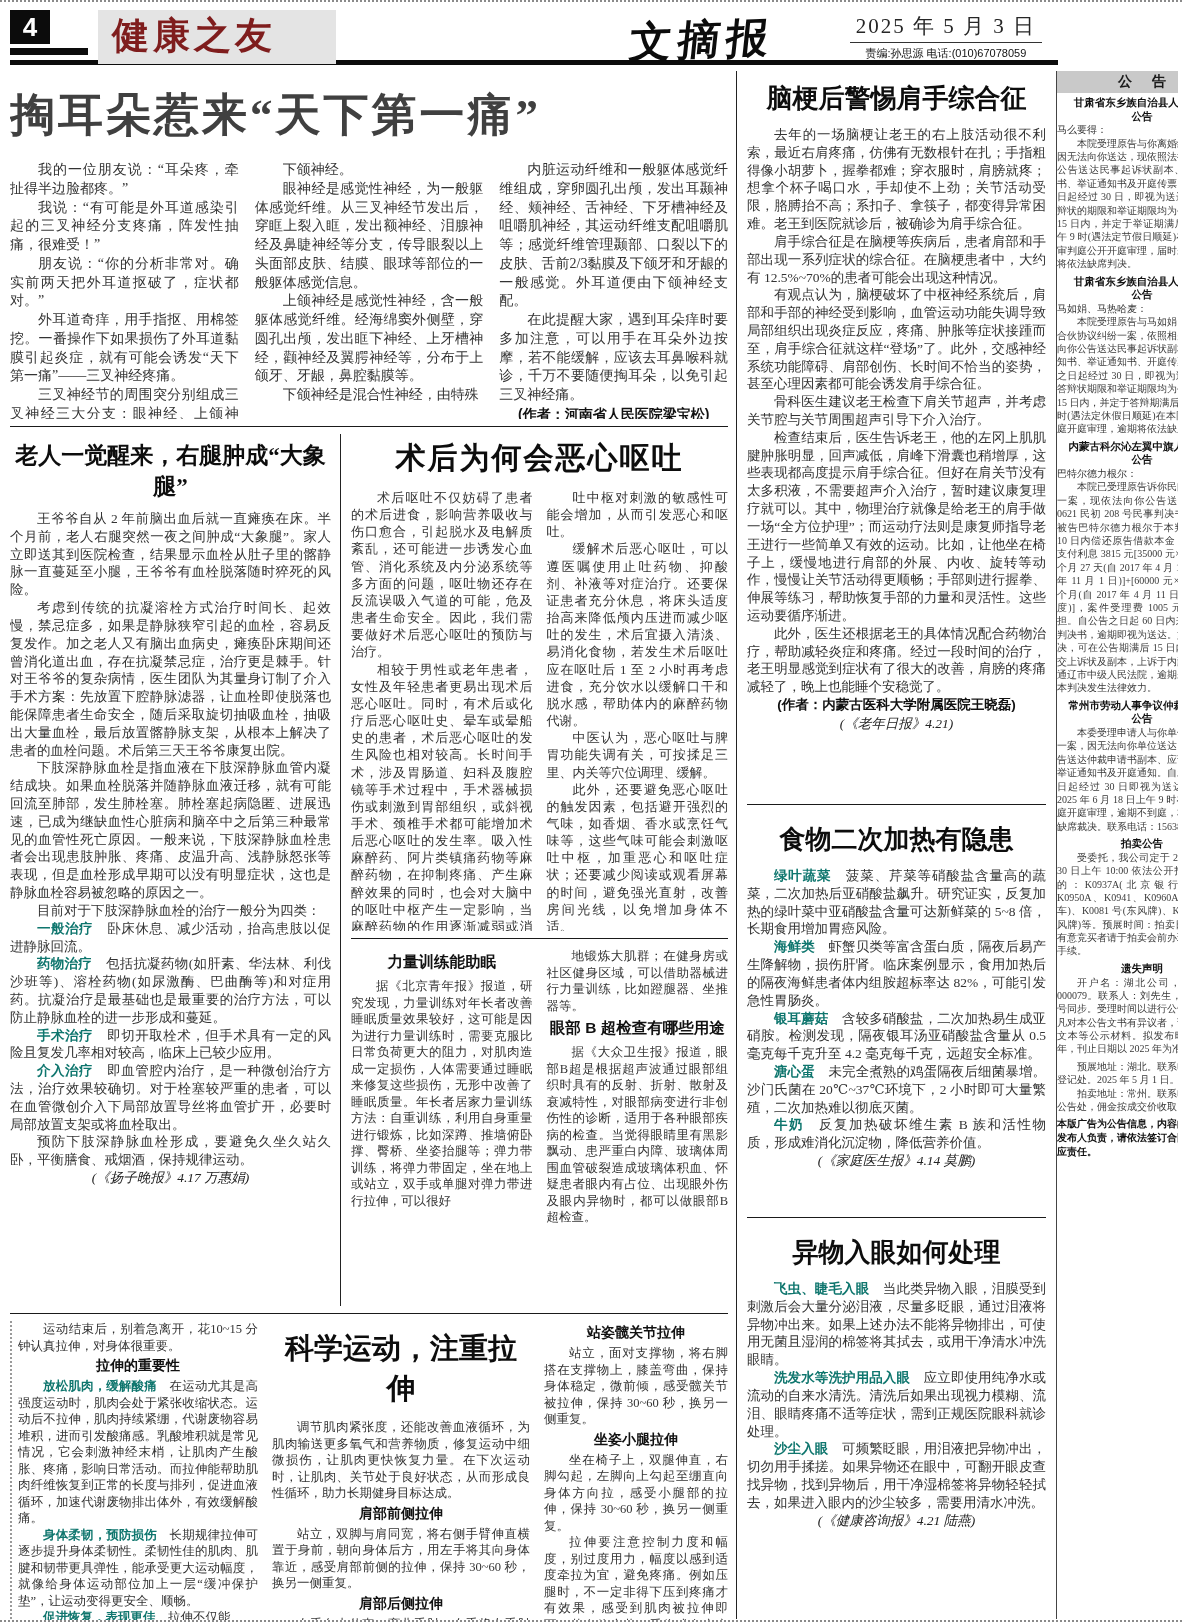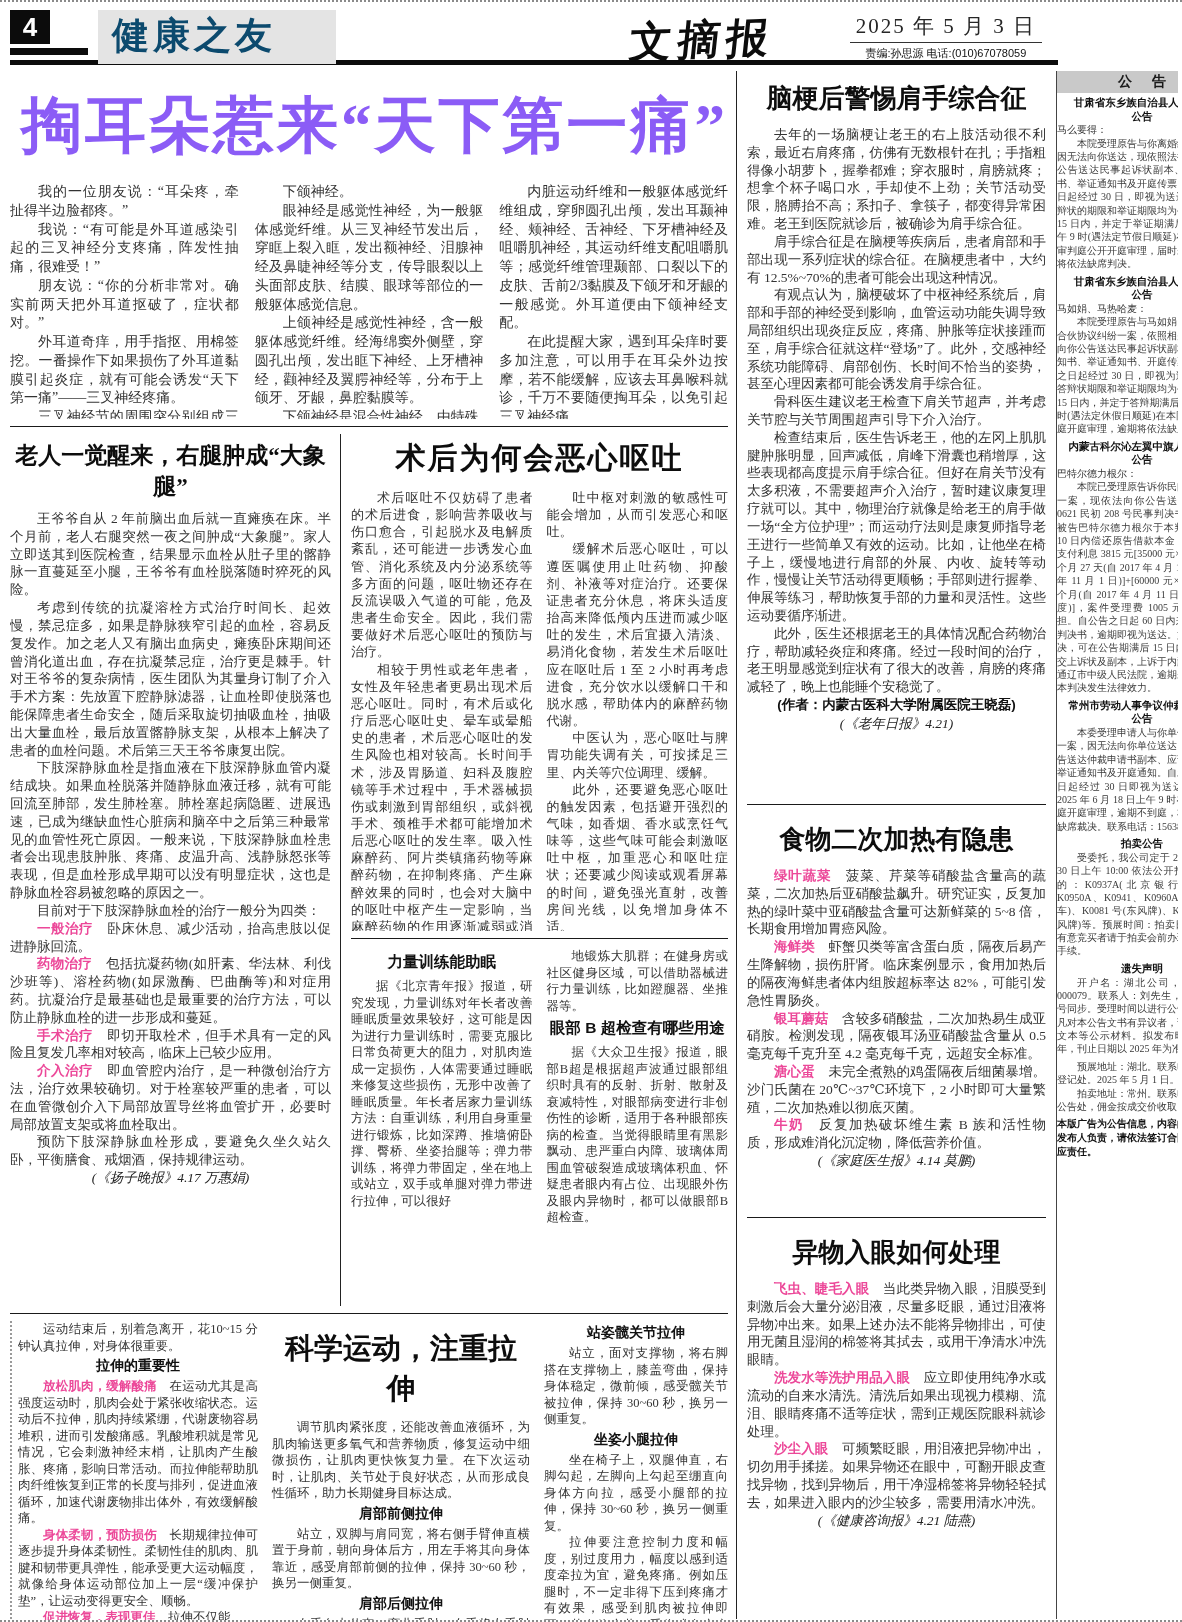--- a/index.html
+++ b/index.html
@@ -8,47 +8,47 @@
   .page { position:relative; width:1182px; height:1622px; overflow:hidden; background:#fff;
           border-top:2px dotted #8a8a8a; border-bottom:2px dotted #8a8a8a; padding:6px 0 0 10px; }
 
   
   .hdr { display:flex; align-items:flex-start; height:50px; position:relative; }
   .pagenum-wrap { width:88px; padding-top:2px; }
   .pagenum { width:40px; height:34px; background:#0c0c0c; color:#fff; font-family:"Liberation Sans",sans-serif;
              font-weight:bold; font-size:26px; display:flex; align-items:center; justify-content:center; }
   .pagenum-bar { width:78px; height:7px; background:#0c0c0c; margin-top:4px; }
   .section-band { background:#e4e4e4; padding:1px 60px 3px 14px; margin-top:2px; }
-  .section-title { font-size:37px; font-weight:900; font-family:"Liberation Sans",sans-serif; color:#0c4a6e; letter-spacing:4px; }
+  .section-title { font-size:37px; font-weight:900; font-family:"Liberation Sans",sans-serif; color:#7f1d1d; letter-spacing:4px; }
   .masthead { position:absolute; left:620px; top:4px; font-size:42px; font-weight:900;
               font-family:"DejaVu Serif",serif; color:#0c0c0c; transform:skewX(-8deg) rotate(-2deg); letter-spacing:6px; }
   .dateblock { position:absolute; right:140px; top:4px; text-align:center; }
   .date { font-size:21px; letter-spacing:2px; border-bottom:1px solid #333; padding:0 6px 2px 6px; }
   .editor { font-size:11px; margin-top:3px; font-family:"Liberation Sans",sans-serif; color:#111; }
   .hdr-rule { width:1048px; height:5px; background:#0c0c0c; margin:2px 0 6px 0; }
 
   
   .content { display:flex; height:1548px; }
   .left-main { width:726px; padding-right:8px; }
   .mid-col { width:316px; border-left:1.5px solid #222; padding:0 6px 0 10px; }
   .sidebar { width:122px; border-left:1px solid #444; margin-left:4px; overflow:hidden; position:relative; }
 
   
   p { text-indent:2em; text-align:justify; line-height:1.32; color:#333; }
   .subhead { text-align:center; font-family:"Liberation Sans",sans-serif; font-weight:bold;
              color:#111; margin:3px 0; text-indent:0; }
-  b.lead { font-family:Liberation Sans, sans-serif; color:#ec4899; }
+  b.lead { font-family:Liberation Sans, sans-serif; color:#0f766e; }
   .credit { text-align:center; line-height:1.4; text-indent:0; }
   .credit.author { font-family:"Liberation Sans",sans-serif; font-weight:bold; color:#111; }
   .credit.source { font-style:italic; color:#222; }
   .rule { border:none; border-top:1.5px solid #1a1a1a; margin:7px 0; }
 
   
   .art-ear { height:348px; overflow:hidden; }
-  .ear-title { text-align:right; font-size:61px; font-weight:900; color:#8b5cf6; letter-spacing:3px; margin:14px 0 16px 0; }
+  .ear-title { text-align:left; font-size:45px; font-weight:900; color:#404040; letter-spacing:3px; margin:14px 0 16px 0; }
   .cols3 { display:flex; gap:16px; }
   .cols3 .col { flex:1; font-size:14px; }
   .cols3 p { line-height:1.34; }
 
   
   .row2 { display:flex; height:872px; overflow:hidden; margin-top:2px; }
   .art-leg { width:330px; padding-right:9px; }
   .leg-title { text-align:center; font-size:23px; font-weight:900; color:#0d0d0d; margin:6px 0 8px 0; }
   .art-leg .body { font-size:13.5px; }
   .a4wrap { flex:1; border-left:1.5px solid #222; padding-left:10px; display:flex; flex-direction:column; }

